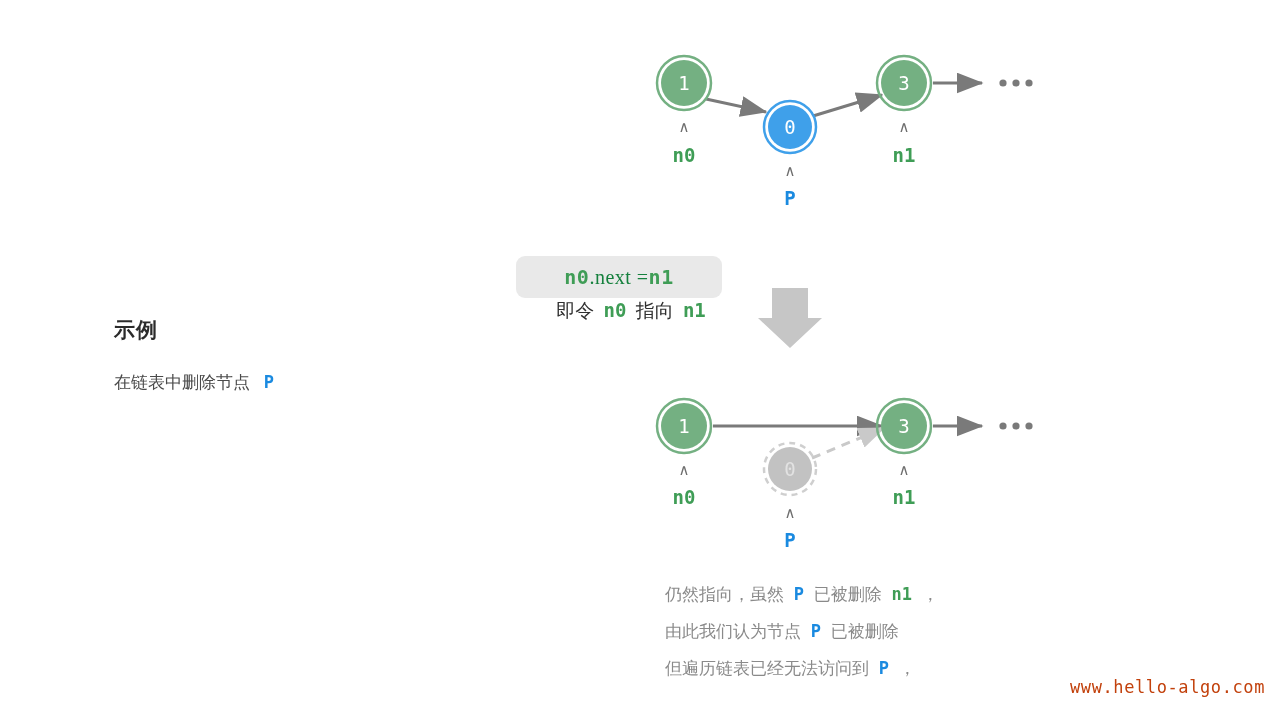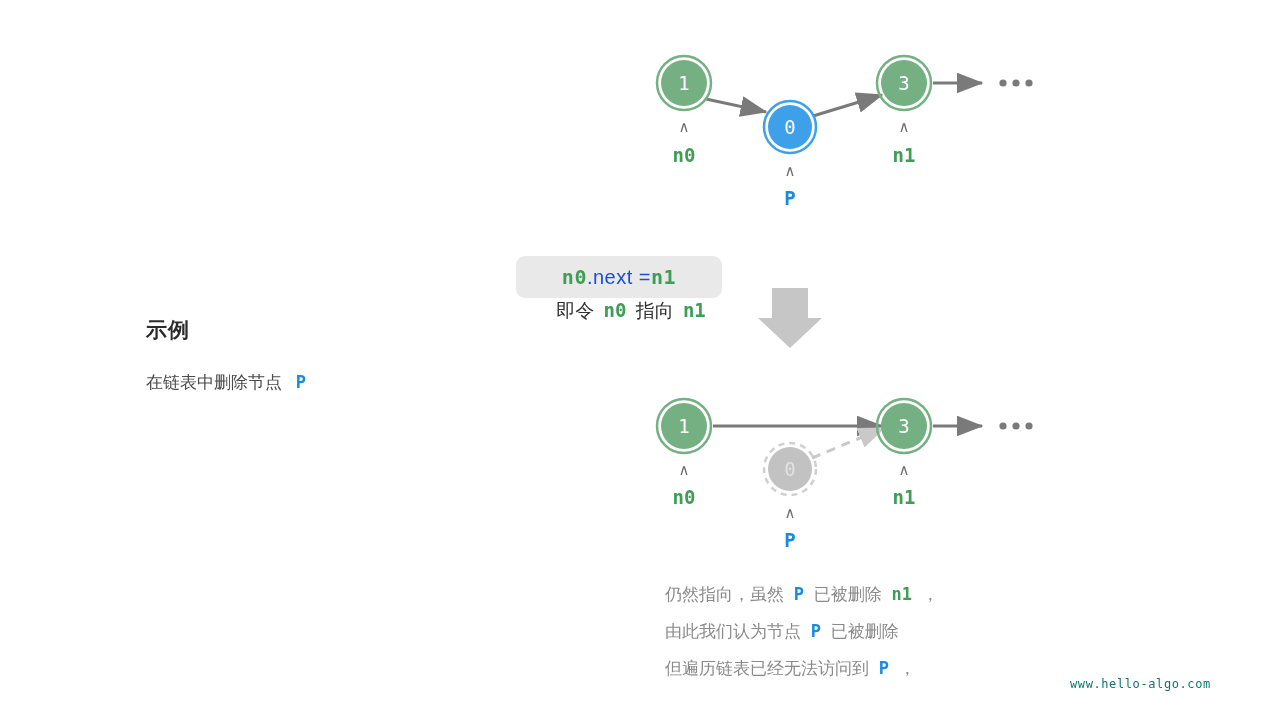--- a/index.html
+++ b/index.html
@@ -22,21 +22,20 @@
     width: 1280px;
     height: 720px;
   }
 
   
   .caption-block {
     position: absolute;
     left: 114px;
     top: 315px;
     width: 330px;
-    margin-left: 32px;
   }
   .caption-title {
     font-size: 21px;
     font-weight: bold;
     color: #2b2b2b;
     letter-spacing: 1px;
     line-height: 30px;
     margin: 0 0 24px 0;
   }
   .caption-sub {
@@ -50,22 +49,22 @@
     font-family: "DejaVu Sans Mono", "Liberation Mono", monospace;
     font-weight: bold;
     color: #1a8ae0;
   }
   .mono-green {
     font-family: "DejaVu Sans Mono", "Liberation Mono", monospace;
     font-weight: bold;
     color: #3f9d56;
   }
   .mono-grey {
-    font-family: Liberation Sans, sans-serif;
-    color: #1d4ed8;
+    font-family: Liberation Serif, serif;
+    color: #15803d;
   }
 
   
   .code-pill {
     position: absolute;
     left: 516px;
     top: 256px;
     width: 206px;
     height: 42px;
     background: #e9e9e9;
@@ -104,22 +103,22 @@
   }
   .explain .mono-blue { font-size: 17px; }
   .explain .mono-green { font-size: 17px; }
 
   
   .watermark {
     position: absolute;
     left: 1070px;
     top: 677px;
     font-family: "DejaVu Sans Mono", "Liberation Mono", monospace;
-    font-size: 12px;
-    color: #0f766e;
+    font-size: 17px;
+    color: #c2410c;
     letter-spacing: 0.6px;
   }
 
   
   .node-val {
     font-family: "DejaVu Sans Mono", "Liberation Mono", monospace;
     font-size: 19px;
     fill: #ffffff;
   }
   .node-val-ghost { fill: #e2e2e2; }

